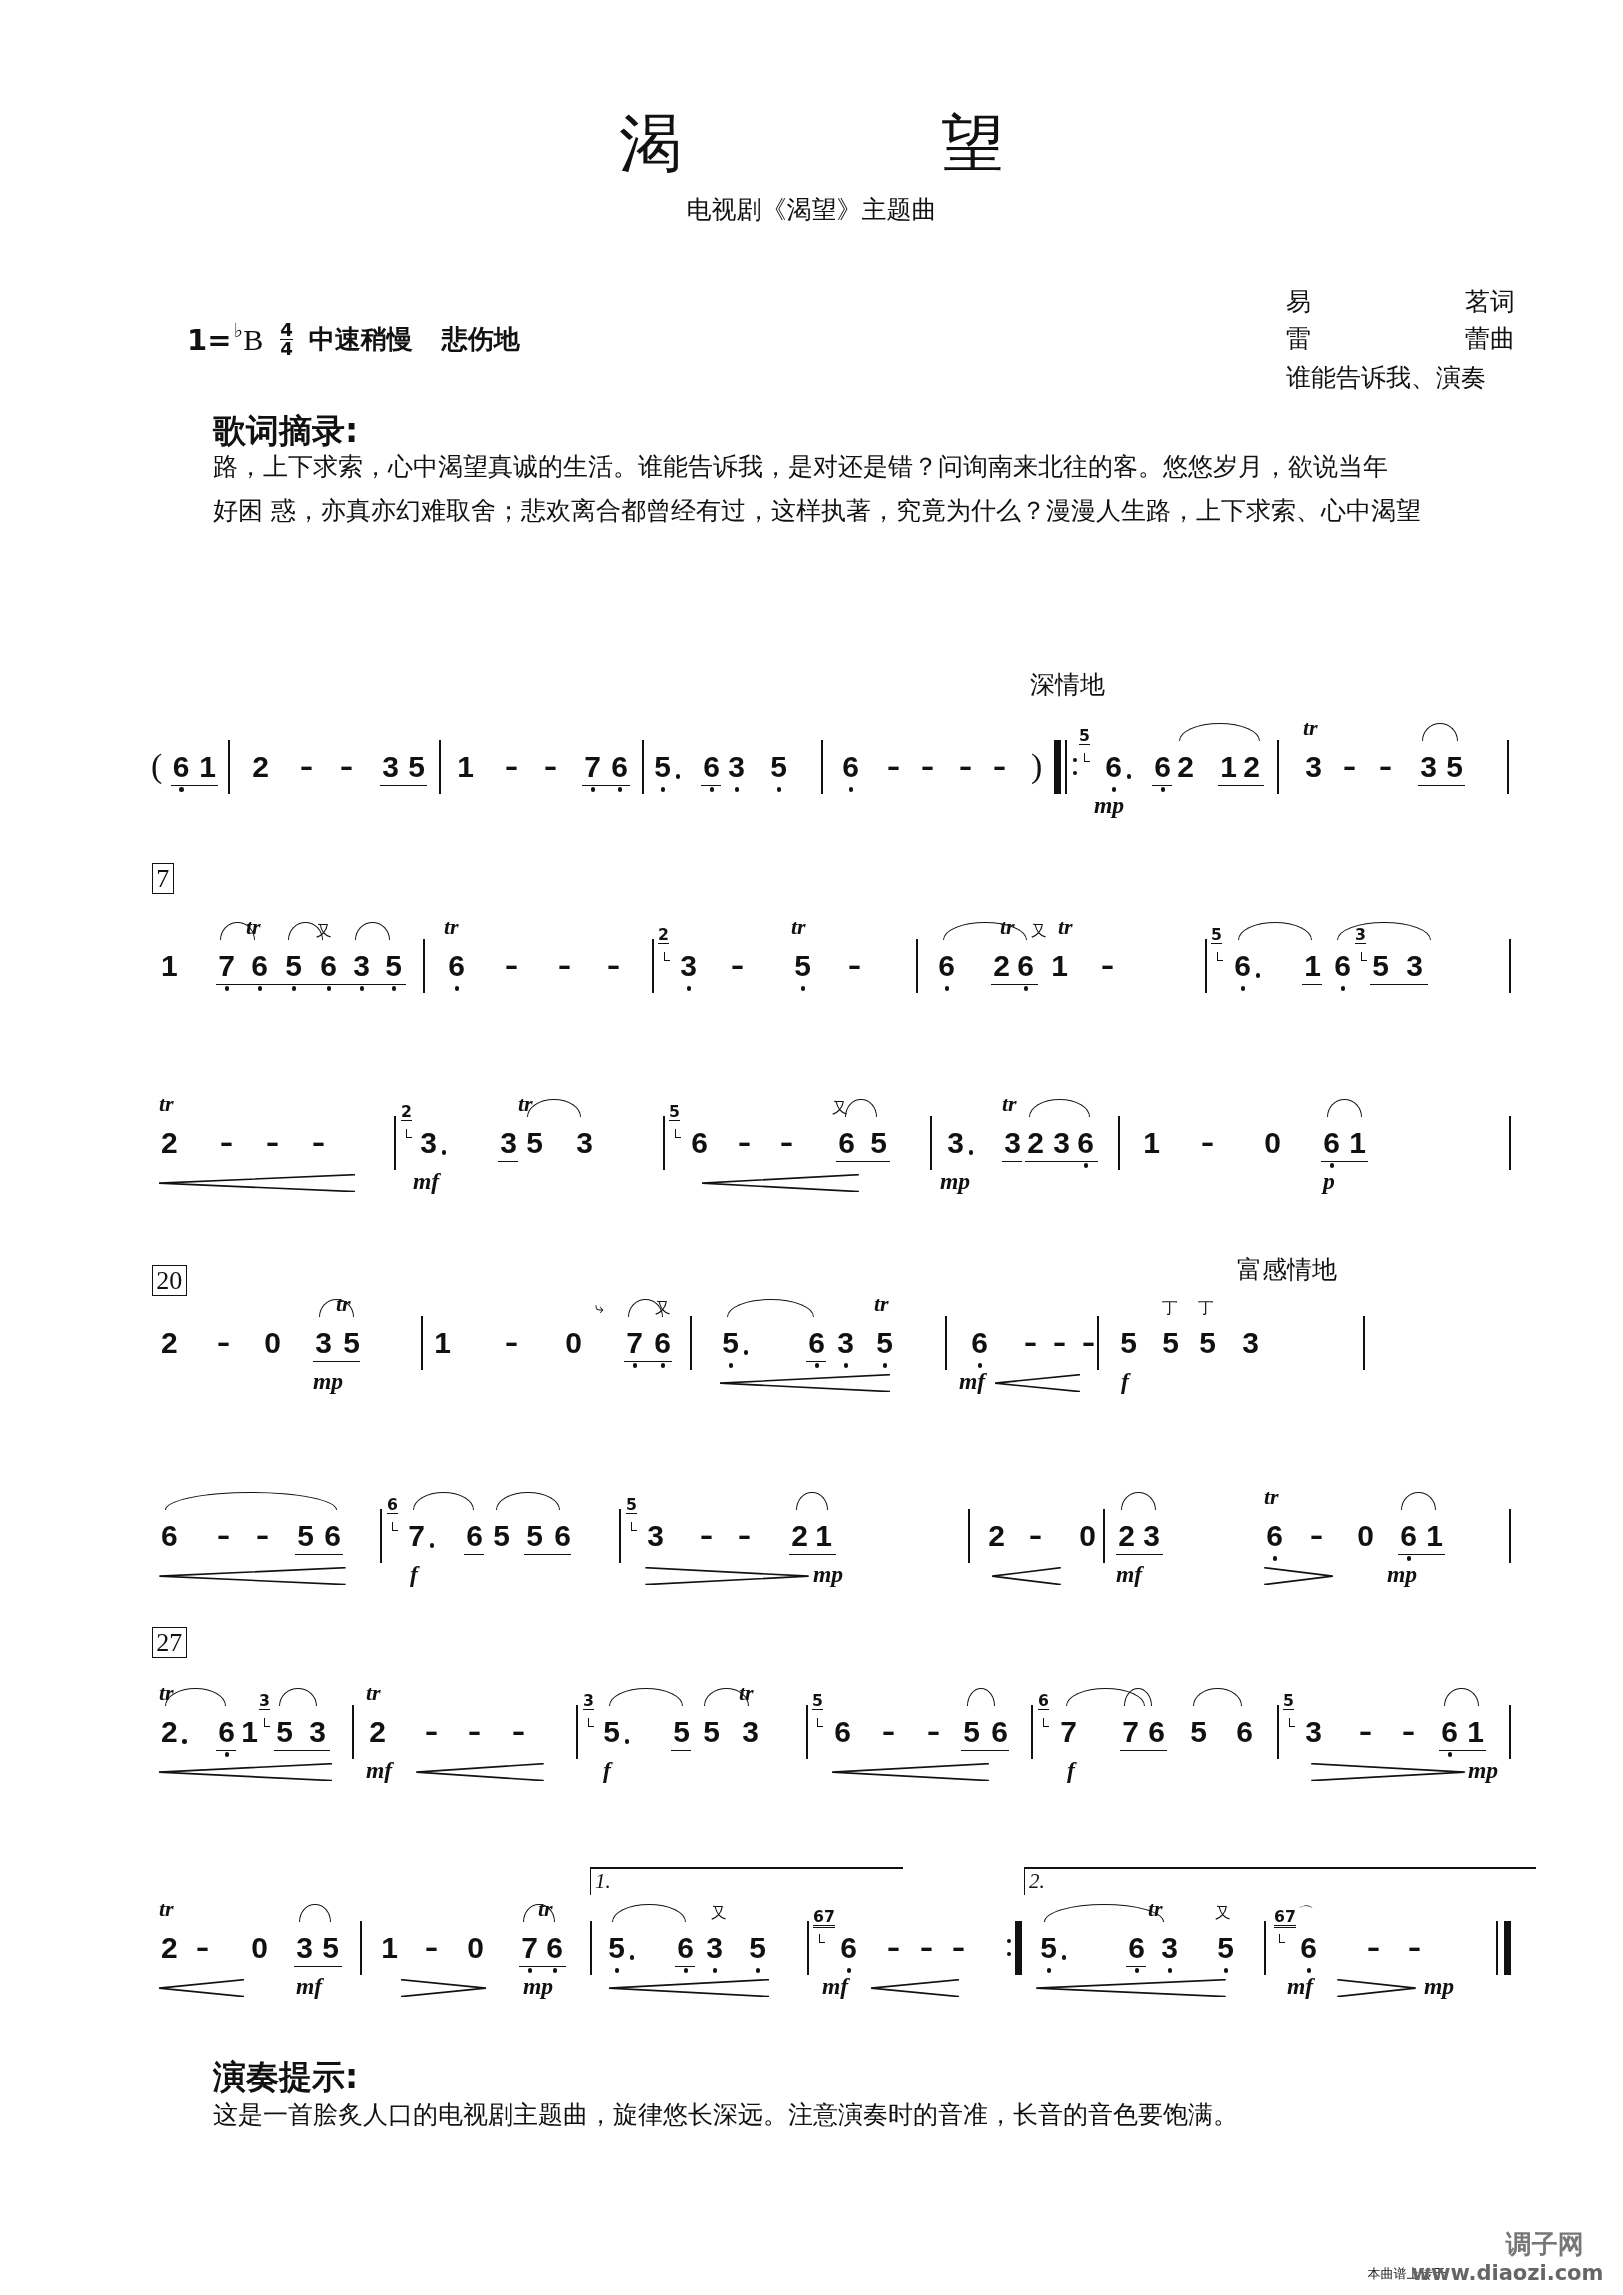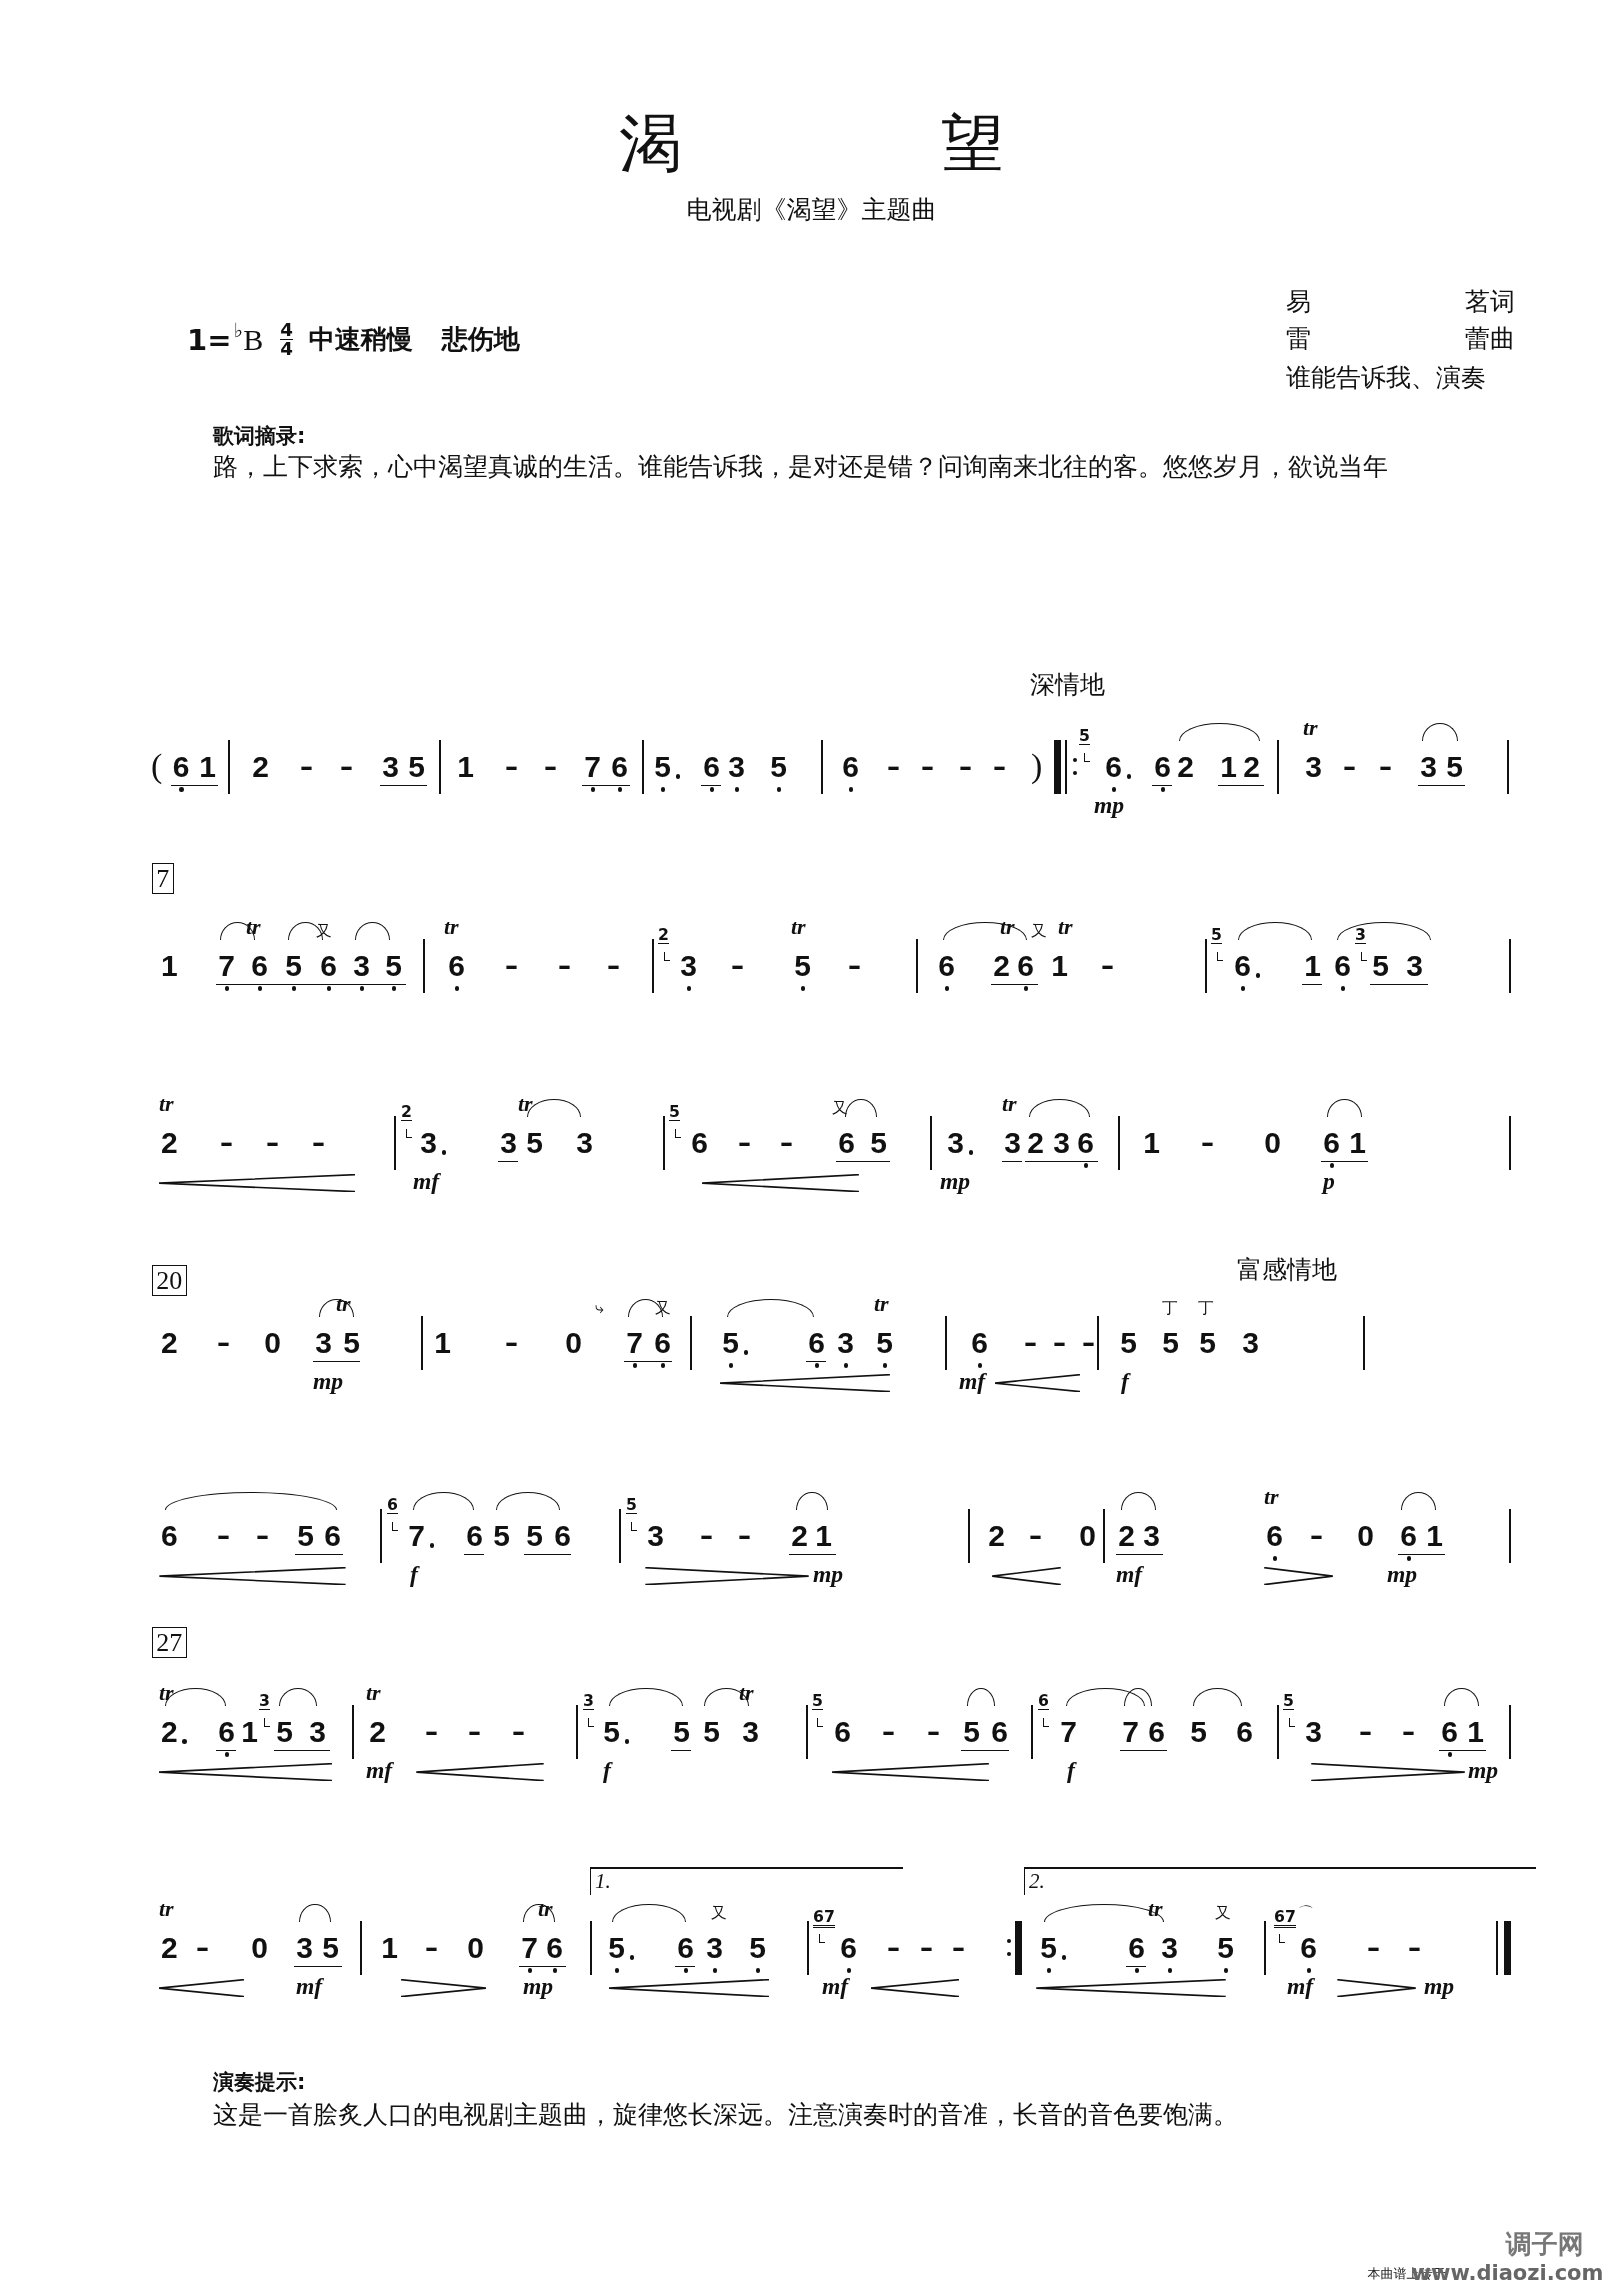--- a/index.html
+++ b/index.html
@@ -10,21 +10,21 @@
            font-size:63px; letter-spacing:98px; text-indent:98px; font-weight:400; }
   #subtitle { left:0; width:1623px; top:193px; text-align:center; font-family:"DejaVu Serif","Liberation Serif",serif; font-size:25px; }
   .credit { font-family:"DejaVu Serif","Liberation Serif",serif; font-size:25px; left:1286px; width:229px; }
   .credit .r { position:absolute; right:0; top:0; }
   #key { left:187px; top:321px; font-size:29px; font-weight:bold; display:flex; align-items:center; }
   #key .flat { font-size:19.6px; position:relative; top:-9.2px; margin-left:2.6px; font-weight:normal; }
   #key .B { font-family:"Liberation Serif",serif; font-weight:normal; font-size:30px; margin-right:17px; }
   #key .frac { display:inline-flex; flex-direction:column; align-items:center; font-size:18.3px; line-height:18.3px; margin-right:15.7px; }
   #key .frac span:first-child { border-bottom:1.3px solid #111; }
   #key .tempo { font-size:26px; font-weight:bold; margin-right:29px; }
-  .sect-head { font-size:21px; font-weight:bold; left:213px;margin-top:13px; }
+  .sect-head { font-size:33px; font-weight:bold; left:213px; }
   #lyrics { left:213px; top:445px; width:1303px; font-size:25px; line-height:44px; text-indent:0; }
   #lyrics p { margin:0; }
   #tips { left:213px; top:2098px; font-size:25px; }
   .rehearsal { font-family:"Liberation Serif",serif; font-size:26px; border:1.3px solid #111; padding:0 3.3px; line-height:29px; }
   .expr { font-size:25px; font-family:"DejaVu Serif","Liberation Serif",serif; }
   .row { position:absolute; left:151px; width:1361px; height:79px; }
   .bar { position:absolute; top:13px; height:54px; width:2px; background:#111; }
   .bar.thick { width:6.5px; }
   .note { position:absolute; top:25px; font-size:30px; font-weight:bold; font-family:"Liberation Sans","DejaVu Sans",sans-serif; line-height:30px; width:21px; text-align:center; }
   .dash { position:absolute; top:25px; font-size:26px; font-weight:bold; width:21px; text-align:center; line-height:30px; }
@@ -75,20 +75,21 @@
     <span>4</span>
     <span>4</span>
   </span>
   <span class="tempo">中速稍慢</span>
   <span class="tempo">悲伤地</span>
 </div>
 
 <div class="abs sect-head" style="top:409px;">歌词摘录:</div>
 <div id="lyrics" class="abs">
   <p>路，上下求索，心中渴望真诚的生活。谁能告诉我，是对还是错？问询南来北往的客。悠悠岁月，欲说当年</p>
+  <p>好困 惑，亦真亦幻难取舍；悲欢离合都曾经有过，这样执著，究竟为什么？漫漫人生路，上下求索、心中渴望</p>
 </div>
 
 <div id="expressions">
     <div class="abs expr" style="left: 1030px; top: 668px; font-family: Liberation Mono, monospace;">深情地</div>
     <div class="abs expr" style="left: 1237px; top: 1253px;">富感情地</div>
   </div>
 <div id="rehearsals">
     <div class="abs rehearsal" style="left: 152px; top: 863px;">7</div>
     <div class="abs rehearsal" style="left: 152px; top: 1265px;">20</div>
     <div class="abs rehearsal" style="left: 152px; top: 1627px;">27</div>

